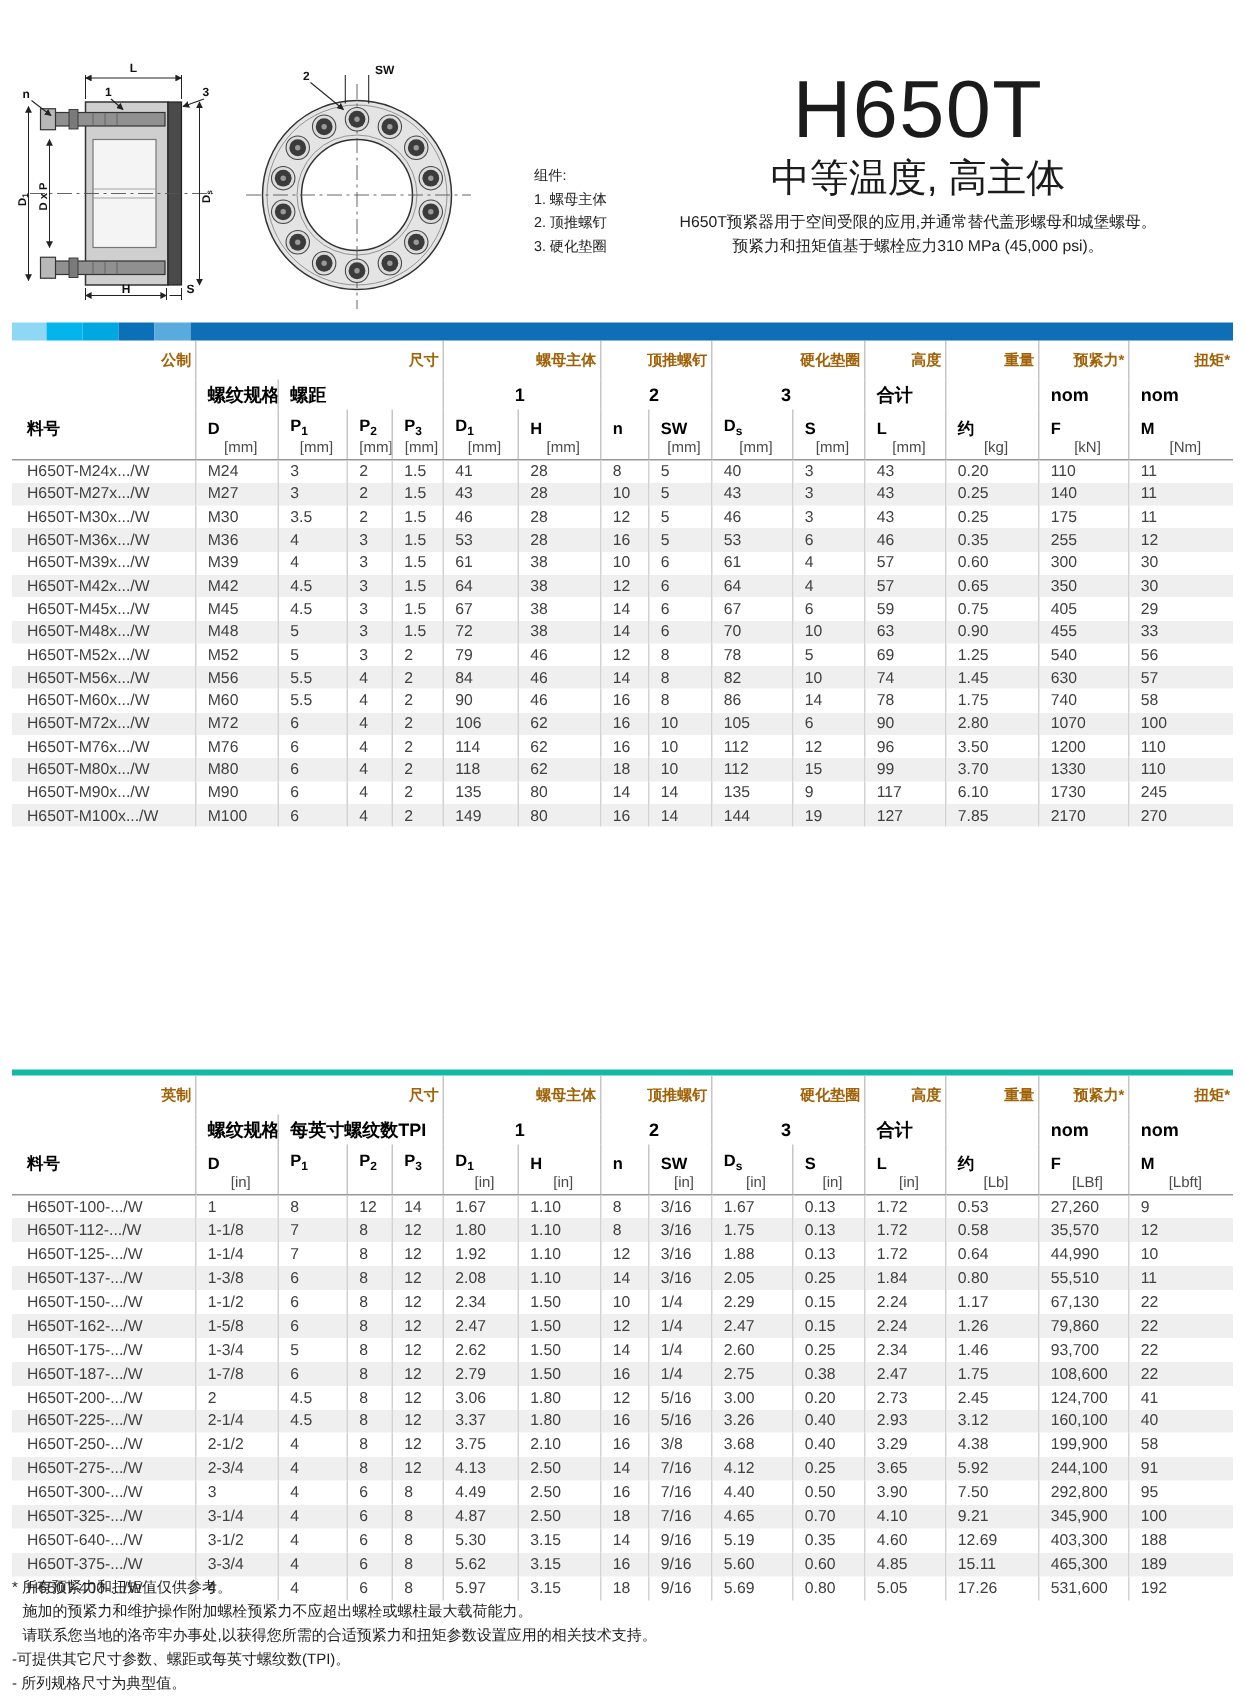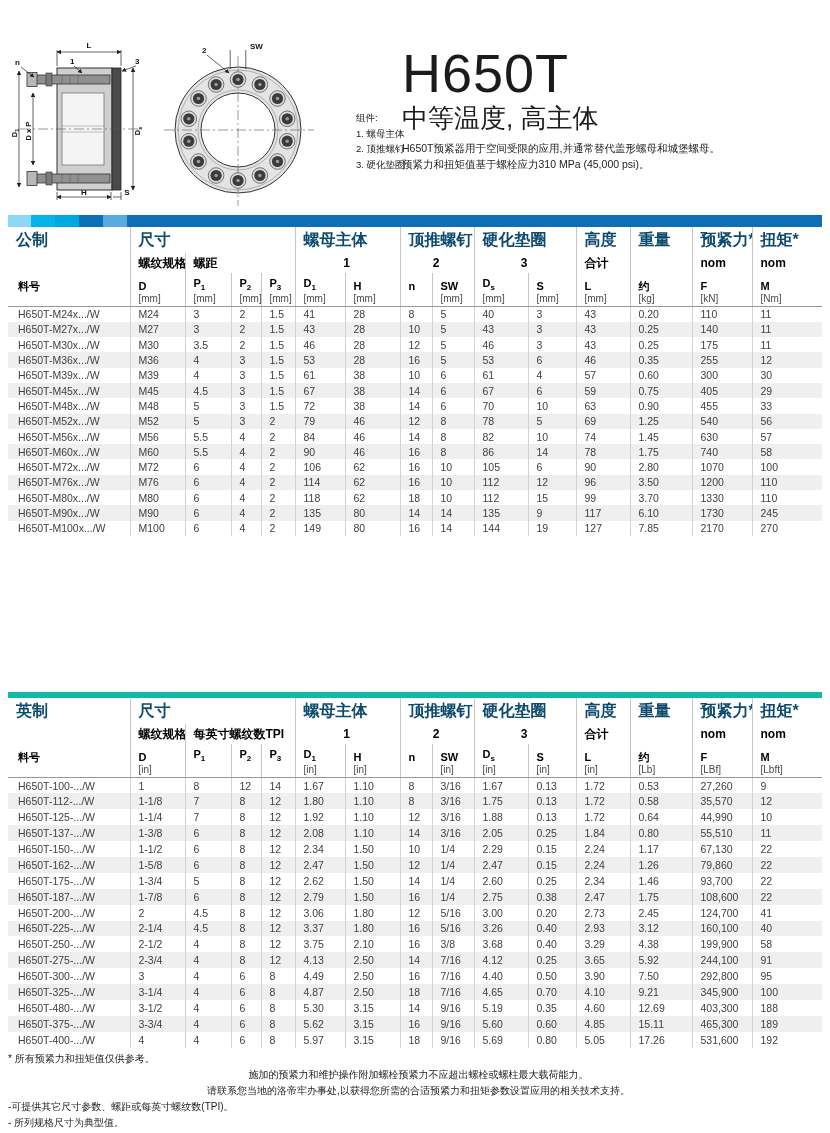--- a/index.html
+++ b/index.html
@@ -1,61 +1,61 @@
 <!DOCTYPE html>
 <html><head>
 <meta charset="utf-8">
 <style>
   html,body{margin:0;padding:0;background:#fff;}
   .page{position:relative;width:830px;height:1133px;background:#fff;overflow:hidden;
         font-family:"Liberation Sans","DejaVu Sans",sans-serif;color:#3c3c3c;}
 
   
-  .title-block{position:absolute;top:46px;right:8px;width:420px;text-align:left;color:#1b1b1b;}
+  .title-block{position:absolute;top:46px;right:8px;width:420px;text-align:center;color:#1b1b1b;}
   .model{font-size:54px;line-height:1.02;font-weight:400;letter-spacing:1px;}
   .sub{font-size:26px;line-height:1.12;font-weight:400;margin-top:3px;}
   .desc{font-size:10.5px;line-height:1.55;margin-top:7px;color:#222;}
 
   
   .drawings{position:absolute;left:8px;top:36px;width:430px;height:178px;}
   .xsec{position:absolute;left:4px;top:2px;}
   .front{position:absolute;left:142px;top:4px;}
   .legend{position:absolute;left:348px;top:74px;font-size:9.5px;line-height:1.6;color:#222;}
   .legend .lt{margin-bottom:1px;}
   svg text{font-family:"Liberation Sans","DejaVu Sans",sans-serif;}
 
   
   .tbl-wrap{position:absolute;left:8px;width:814px;}
   .metric-wrap{top:215px;}
-  .imperial-wrap{top:692px;border-top:6px solid #14b8a6;}
+  .imperial-wrap{top:713px;border-top:4px solid #14b8a6;}
   .bar{position:relative;width:814px;height:12px;}
   .bar div{position:absolute;top:0;height:12px;}
   table{border-collapse:collapse;table-layout:fixed;width:814px;}
   th,td{font-size:10.5px;font-weight:400;text-align:left;padding:0 2px 0 8px;overflow:hidden;white-space:nowrap;}
   col.w0{width:122px}col.w1{width:55px}col.w2{width:46px}col.w3{width:30px}col.w4{width:34px}
   col.w5{width:50px}col.w6{width:55px}col.w7{width:32px}col.w8{width:42px}col.w9{width:54px}
   col.w10{width:48px}col.w11{width:54px}col.w12{width:62px}col.w13{width:60px}col.w14{width:70px}
   .bl{border-left:1px solid #c6c6c6;}
-  tr.g th{height:26px;vertical-align:middle;font-size:16px;font-weight:bold;color:#0c4a6e;}
+  tr.g th{height:26px;vertical-align:middle;font-size:10px;font-weight:bold;color:#a16207;text-align:right;}
   tr.g2 th{height:20px;vertical-align:middle;font-size:12px;font-weight:bold;color:#000;}
   tr.g2 th.ctr{text-align:center;padding-left:0;}
   tr.g3 th{height:31px;vertical-align:bottom;padding-bottom:2px;border-bottom:1px solid #979797;}
   tr.g3 .sym{display:block;font-size:11px;font-weight:bold;color:#000;line-height:1.15;}
   tr.g3 sub{font-size:8px;}
-  tr.g3 .unit{display:block;font-size:10px;font-weight:400;color:#4a4a4a;line-height:1.15;}
+  tr.g3 .unit{display:block;font-size:10px;font-weight:400;color:#4a4a4a;line-height:1.15;text-align:center;}
   td.c0{padding-left:10px;}
   tbody td:not(.c0){border-left:1px solid #d2d2d2;}
   tbody tr:nth-child(even){background:#efefef;}
   .metric-wrap tbody tr{height:15.3px;}
   .imperial-wrap tbody tr{height:15.9px;}
   tbody td{color:#404040;}
 
   
   .footnotes{position:absolute;left:8px;top:1051px;width:814px;font-size:10px;line-height:1.6;color:#1e1e1e;}
-  .footnotes div:nth-child(2),.footnotes div:nth-child(3){padding-left:7px;text-align:center;}
+  .footnotes div:nth-child(2),.footnotes div:nth-child(3){padding-left:7px;}
 </style>
 </head>
 <body>
 
 <div class="page">
 
   <div class="drawings">
 
     <svg class="xsec" width="136" height="168" viewBox="0 0 136 168">
       <defs>
@@ -441,20 +441,37 @@
             <td class="c7">10</td>
             <td class="c8">6</td>
             <td class="c9">61</td>
             <td class="c10">4</td>
             <td class="c11">57</td>
             <td class="c12">0.60</td>
             <td class="c13">300</td>
             <td class="c14">30</td>
           </tr>
           <tr>
+            <td class="c0">H650T-M42x.../W</td>
+            <td class="c1">M42</td>
+            <td class="c2">4.5</td>
+            <td class="c3">3</td>
+            <td class="c4">1.5</td>
+            <td class="c5">64</td>
+            <td class="c6">38</td>
+            <td class="c7">12</td>
+            <td class="c8">6</td>
+            <td class="c9">64</td>
+            <td class="c10">4</td>
+            <td class="c11">57</td>
+            <td class="c12">0.65</td>
+            <td class="c13">350</td>
+            <td class="c14">30</td>
+          </tr>
+          <tr>
             <td class="c0">H650T-M45x.../W</td>
             <td class="c1">M45</td>
             <td class="c2">4.5</td>
             <td class="c3">3</td>
             <td class="c4">1.5</td>
             <td class="c5">67</td>
             <td class="c6">38</td>
             <td class="c7">14</td>
             <td class="c8">6</td>
             <td class="c9">67</td>
@@ -960,21 +977,21 @@
             <td class="c7">18</td>
             <td class="c8">7/16</td>
             <td class="c9">4.65</td>
             <td class="c10">0.70</td>
             <td class="c11">4.10</td>
             <td class="c12">9.21</td>
             <td class="c13">345,900</td>
             <td class="c14">100</td>
           </tr>
           <tr>
-            <td class="c0">H650T-480-.../W</td>
+            <td class="c0">H650T-640-.../W</td>
             <td class="c1">3-1/2</td>
             <td class="c2">4</td>
             <td class="c3">6</td>
             <td class="c4">8</td>
             <td class="c5">5.30</td>
             <td class="c6">3.15</td>
             <td class="c7">14</td>
             <td class="c8">9/16</td>
             <td class="c9">5.19</td>
             <td class="c10">0.35</td>

